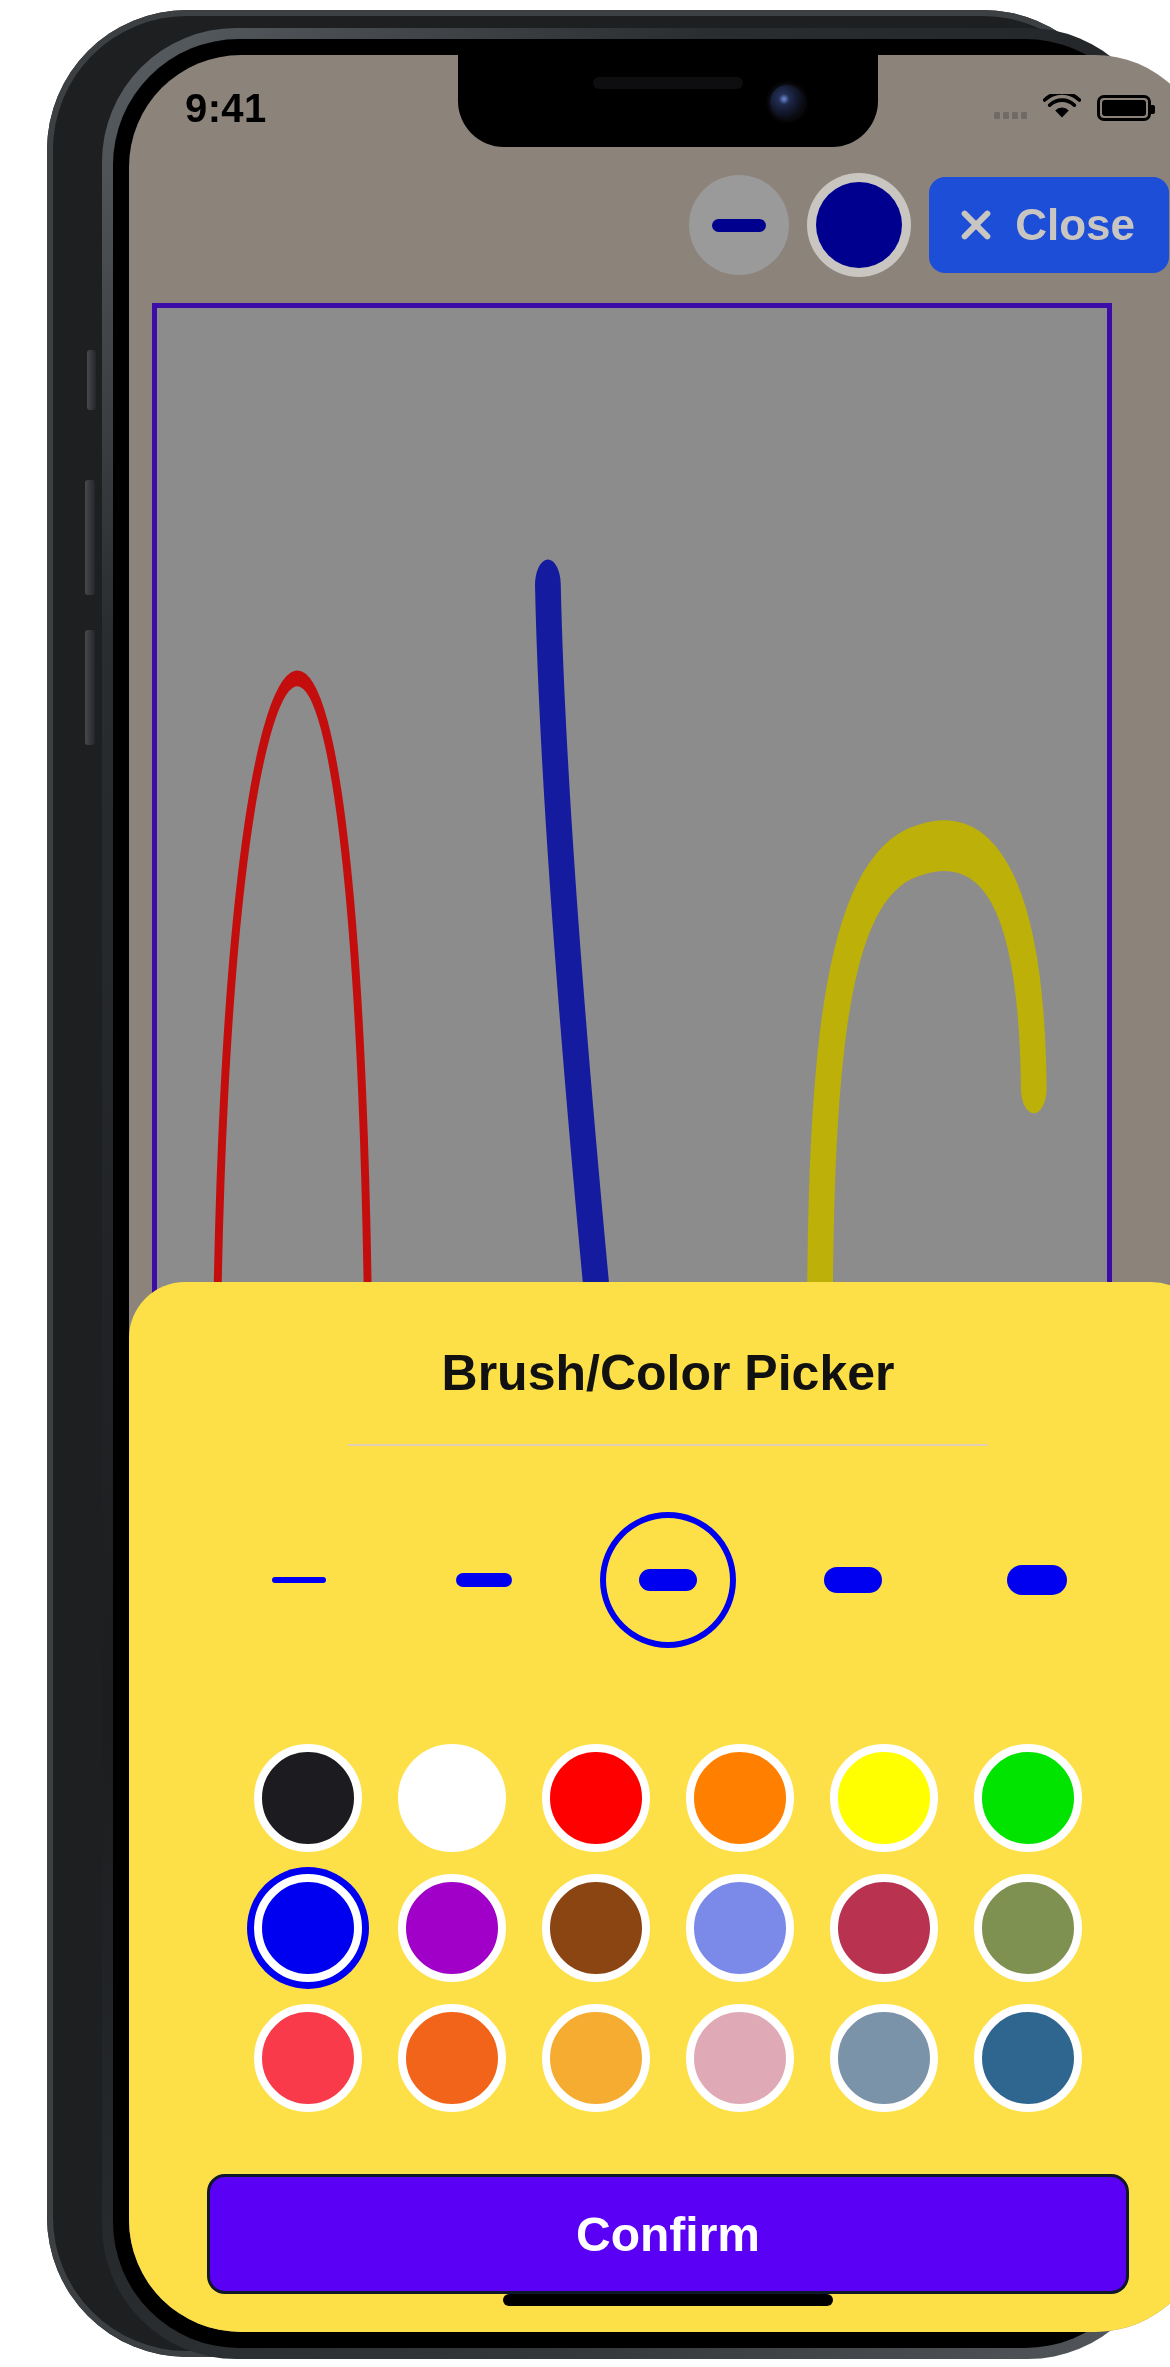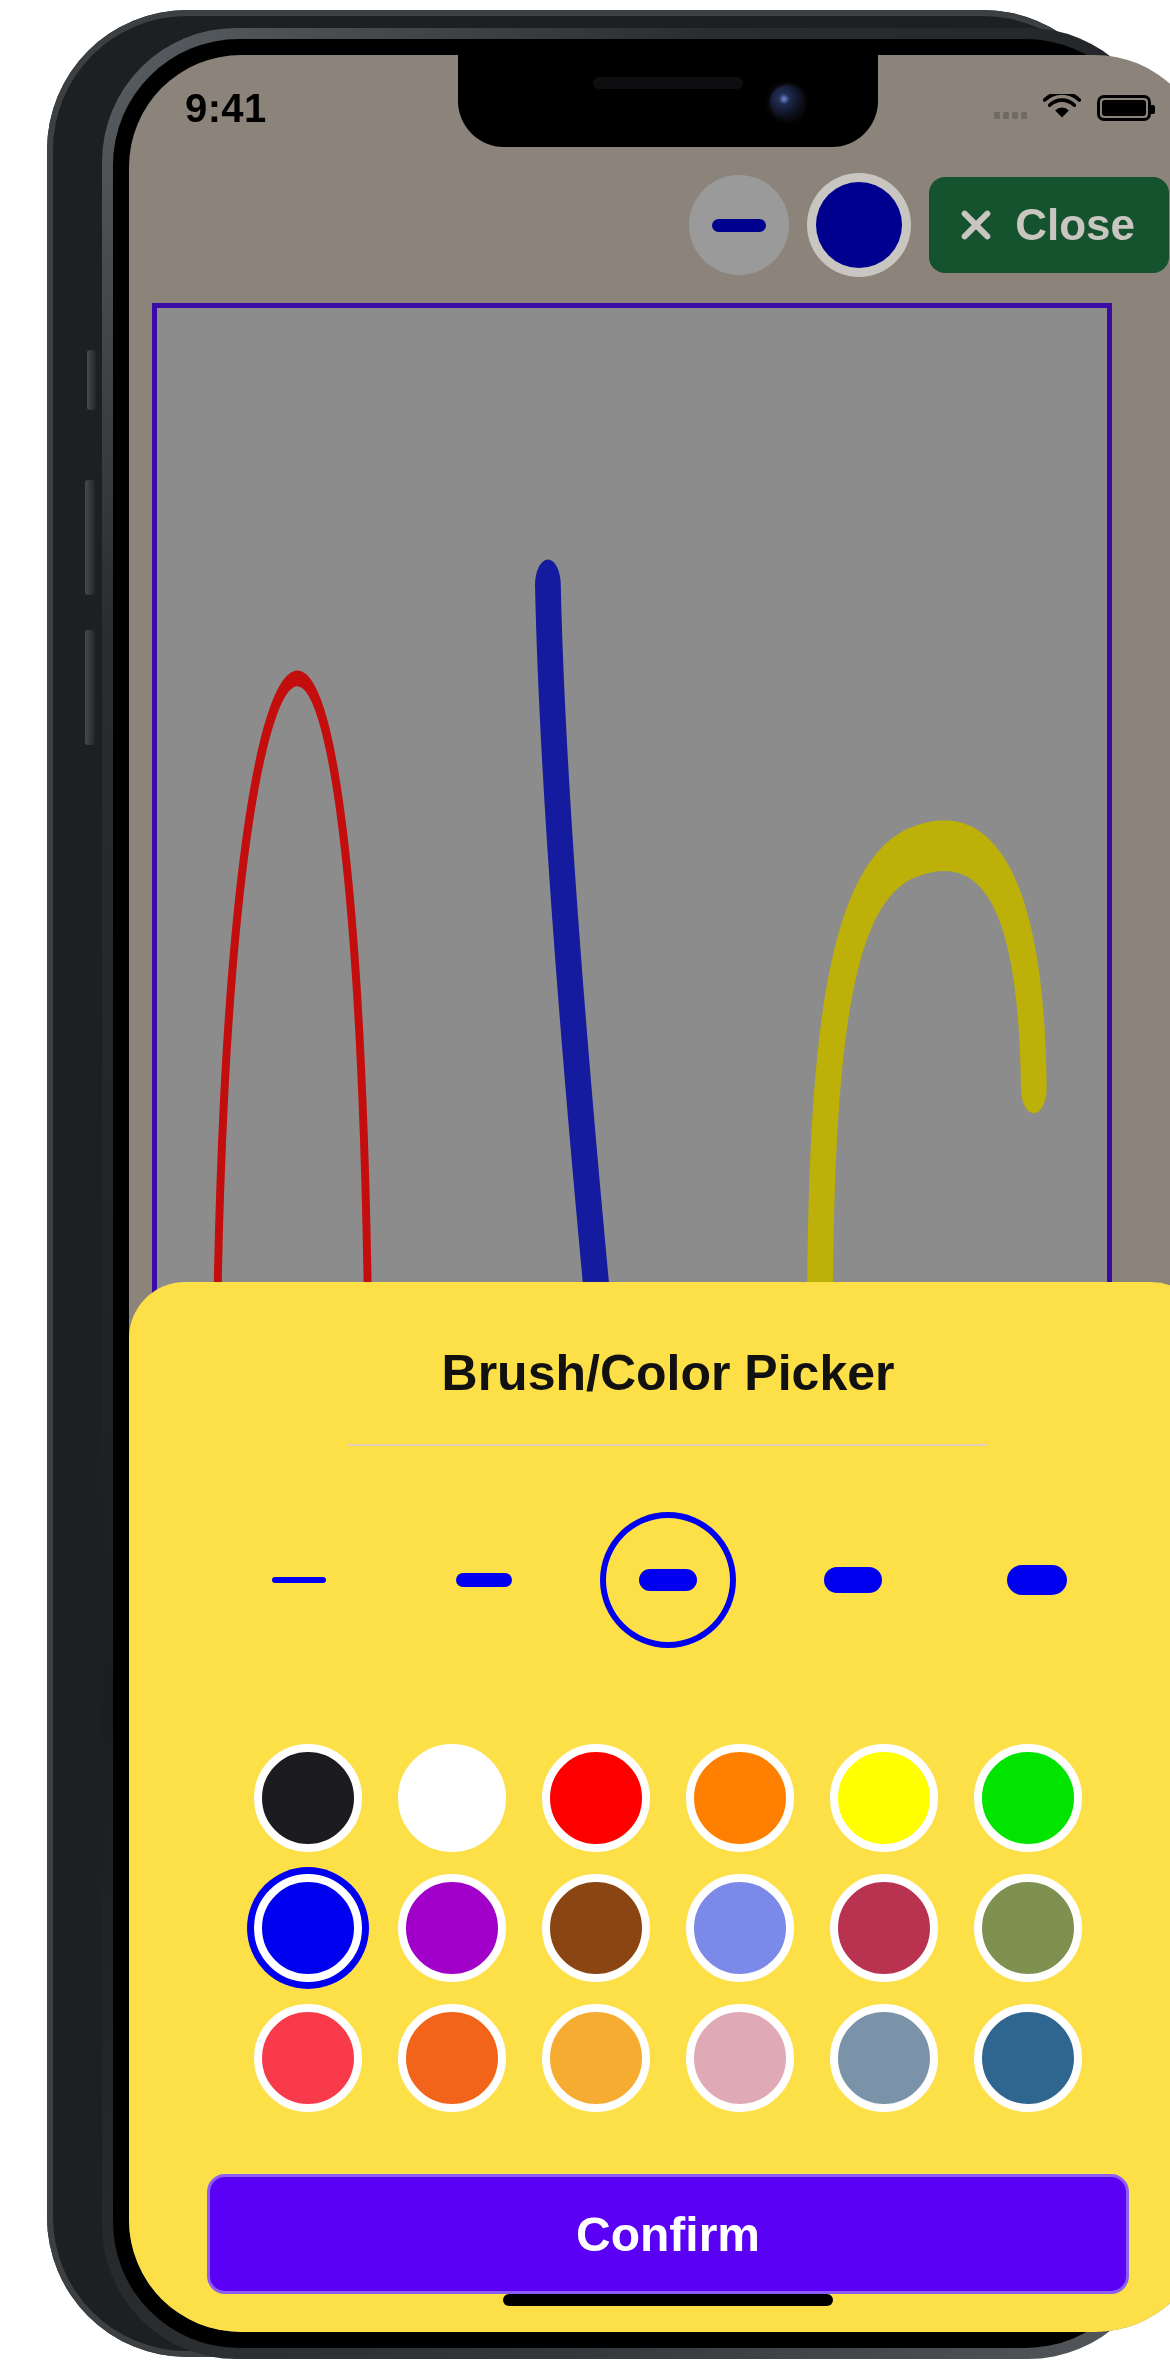--- a/index.html
+++ b/index.html
@@ -216,21 +216,21 @@
     border: 8px solid #ffffff;
     position: relative;
   }
   .swatch.sel { box-shadow: 0 0 0 7px #0000f0; }
 
   
   .confirm-wrap { padding: 62px 54px 0 54px; }
   .confirm-btn {
     width: 100%; height: 120px;
     background: #5a00f5; color: #fff;
-    border: 3px solid #8b5cf6; border-radius: 18px;
+    border: 3px solid #0f172a; border-radius: 18px;
     font-size: 48px; font-weight: 700;
     display: flex; align-items: center; justify-content: center;
     font-family: "Liberation Sans", sans-serif;
   }
   .home-indicator {
     position: absolute; left: 50%; bottom: 26px; transform: translateX(-50%);
     width: 330px; height: 12px; border-radius: 6px; background: #000;
   }
 </style>
 </head>
@@ -279,21 +279,21 @@
         <div class="header-spacer"></div>
 
         <div class="brush-btn" style="background: rgb(154, 154, 154);">
           <div class="bar" style="background: rgb(0, 0, 143);"></div>
         </div>
 
         <div class="color-btn" style="background: rgb(201, 198, 194);">
           <div class="dot" style="background: rgb(0, 0, 143);"></div>
         </div>
 
-        <div class="close-btn" style="background: #14532d;">
+        <div class="close-btn" style="background: #1d4ed8;">
           <div class="close-x"></div>
           <div class="close-label" style="color: rgb(201, 198, 194);">Close</div>
         </div>
       </div>
 
       <div class="canvas-area" style="background: rgb(140, 140, 140); border-color: rgb(60, 12, 168);">
         <svg viewBox="0 0 960 600" preserveAspectRatio="none">
           <g id="stroke-layer" fill="none" stroke-linecap="round" stroke-linejoin="round">
               <path d="M 60 560 C 62 330, 100 195, 140 190 C 182 186, 212 330, 214 560" stroke="#c40d0d" stroke-width="8"></path>
               <path d="M 395 142 C 400 260, 430 430, 452 545 M 300 560 C 380 548, 470 540, 530 552" stroke="#151b9e" stroke-width="26"></path>

